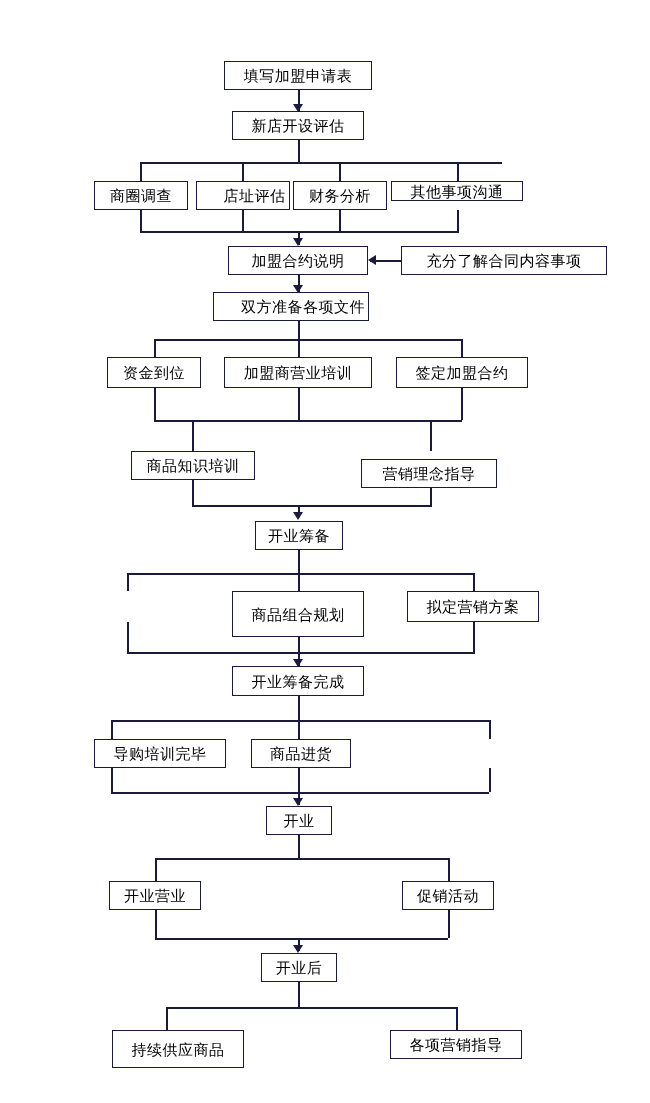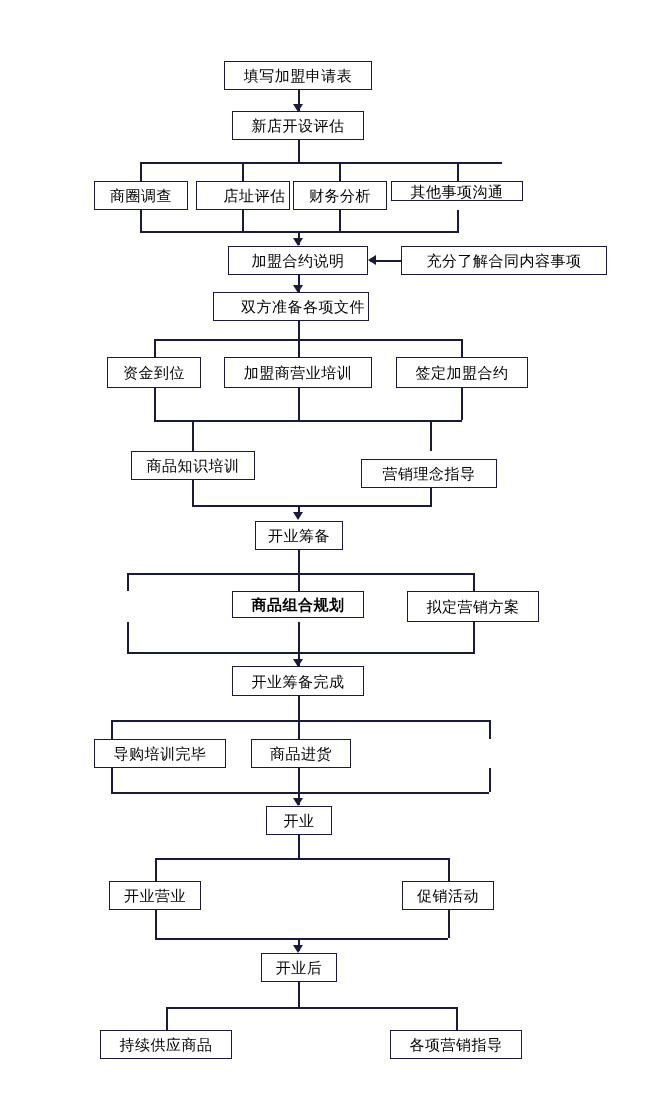--- a/index.html
+++ b/index.html
@@ -128,21 +128,21 @@
   <div class="arrow arrow-down" style="left:293px; top:512px;"></div>
 
   <div class="node" style="left:255px; top:521px; width:88px; height:29px;">开业筹备</div>
 
   <div class="line v" style="left:298px; top:550px; height:23px;"></div>
   <div class="line h" style="left:127px; top:573px; width:348px;"></div>
   <div class="line v" style="left:127px; top:573px; height:18px;"></div>
   <div class="line v" style="left:298px; top:573px; height:18px;"></div>
   <div class="line v" style="left:473px; top:573px; height:18px;"></div>
 
-  <div class="node" style="left:232px; top:591px; width:132px; height:27px;font-weight:bold;">商品组合规划</div>
+  <div class="node" style="left:232px; top:591px; width:132px; height:46px;">商品组合规划</div>
   <div class="node" style="left:407px; top:591px; width:132px; height:31px;">拟定营销方案</div>
 
   <div class="line v" style="left:127px; top:622px; height:30px;"></div>
   <div class="line v" style="left:298px; top:622px; height:30px;"></div>
   <div class="line v" style="left:473px; top:622px; height:30px;"></div>
   <div class="line h" style="left:127px; top:652px; width:348px;"></div>
   <div class="line v" style="left:298px; top:652px; height:14px;"></div>
   <div class="arrow arrow-down" style="left:293px; top:659px;"></div>
 
   <div class="node" style="left:232px; top:666px; width:132px; height:30px;">开业筹备完成</div>
@@ -179,16 +179,16 @@
   <div class="line v" style="left:298px; top:938px; height:13px;"></div>
   <div class="arrow arrow-down" style="left:293px; top:945px;"></div>
 
   <div class="node" style="left:261px; top:953px; width:76px; height:29px;">开业后</div>
 
   <div class="line v" style="left:298px; top:982px; height:25px;"></div>
   <div class="line h" style="left:166px; top:1007px; width:290px;"></div>
   <div class="line v" style="left:166px; top:1007px; height:23px;"></div>
   <div class="line v" style="left:456px; top:1007px; height:23px;"></div>
 
-  <div class="node" style="left:100px; top:1030px; width:132px; height:29px;">持续供应商品</div>
+  <div class="node" style="left:112px; top:1030px; width:132px; height:38px;">持续供应商品</div>
   <div class="node" style="left:390px; top:1030px; width:132px; height:29px;">各项营销指导</div>
 
 </div>
 
 </body></html>

